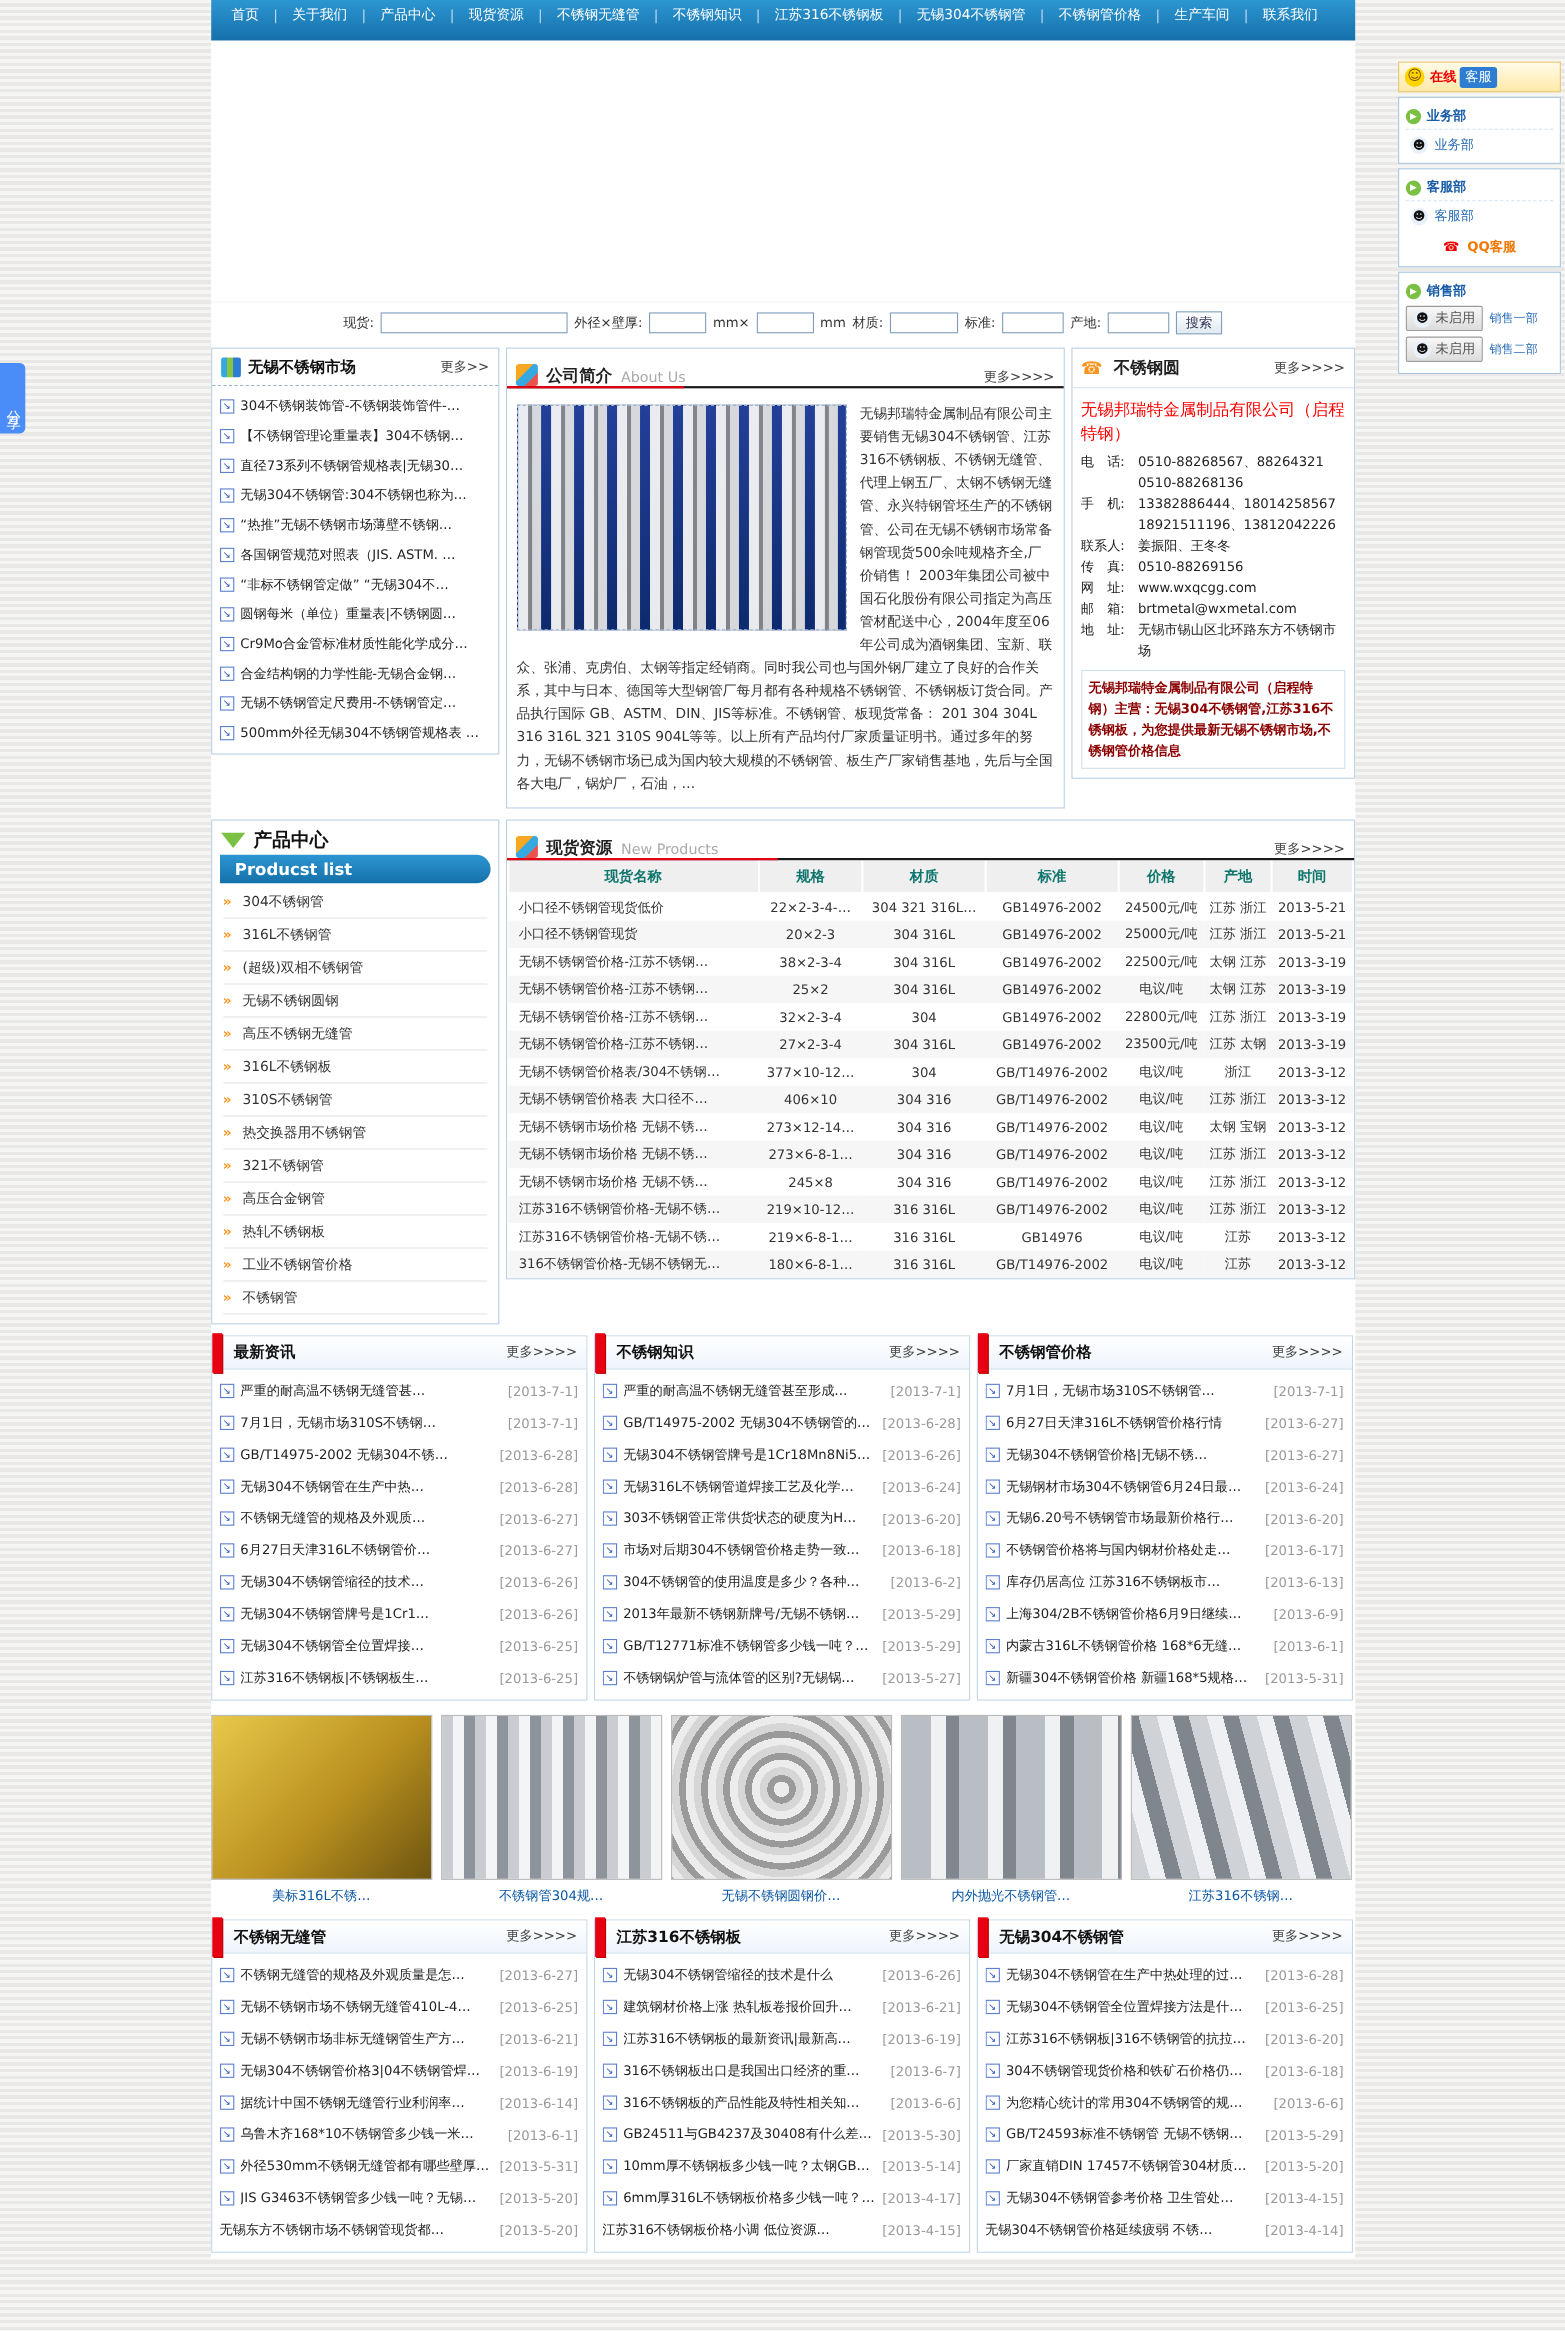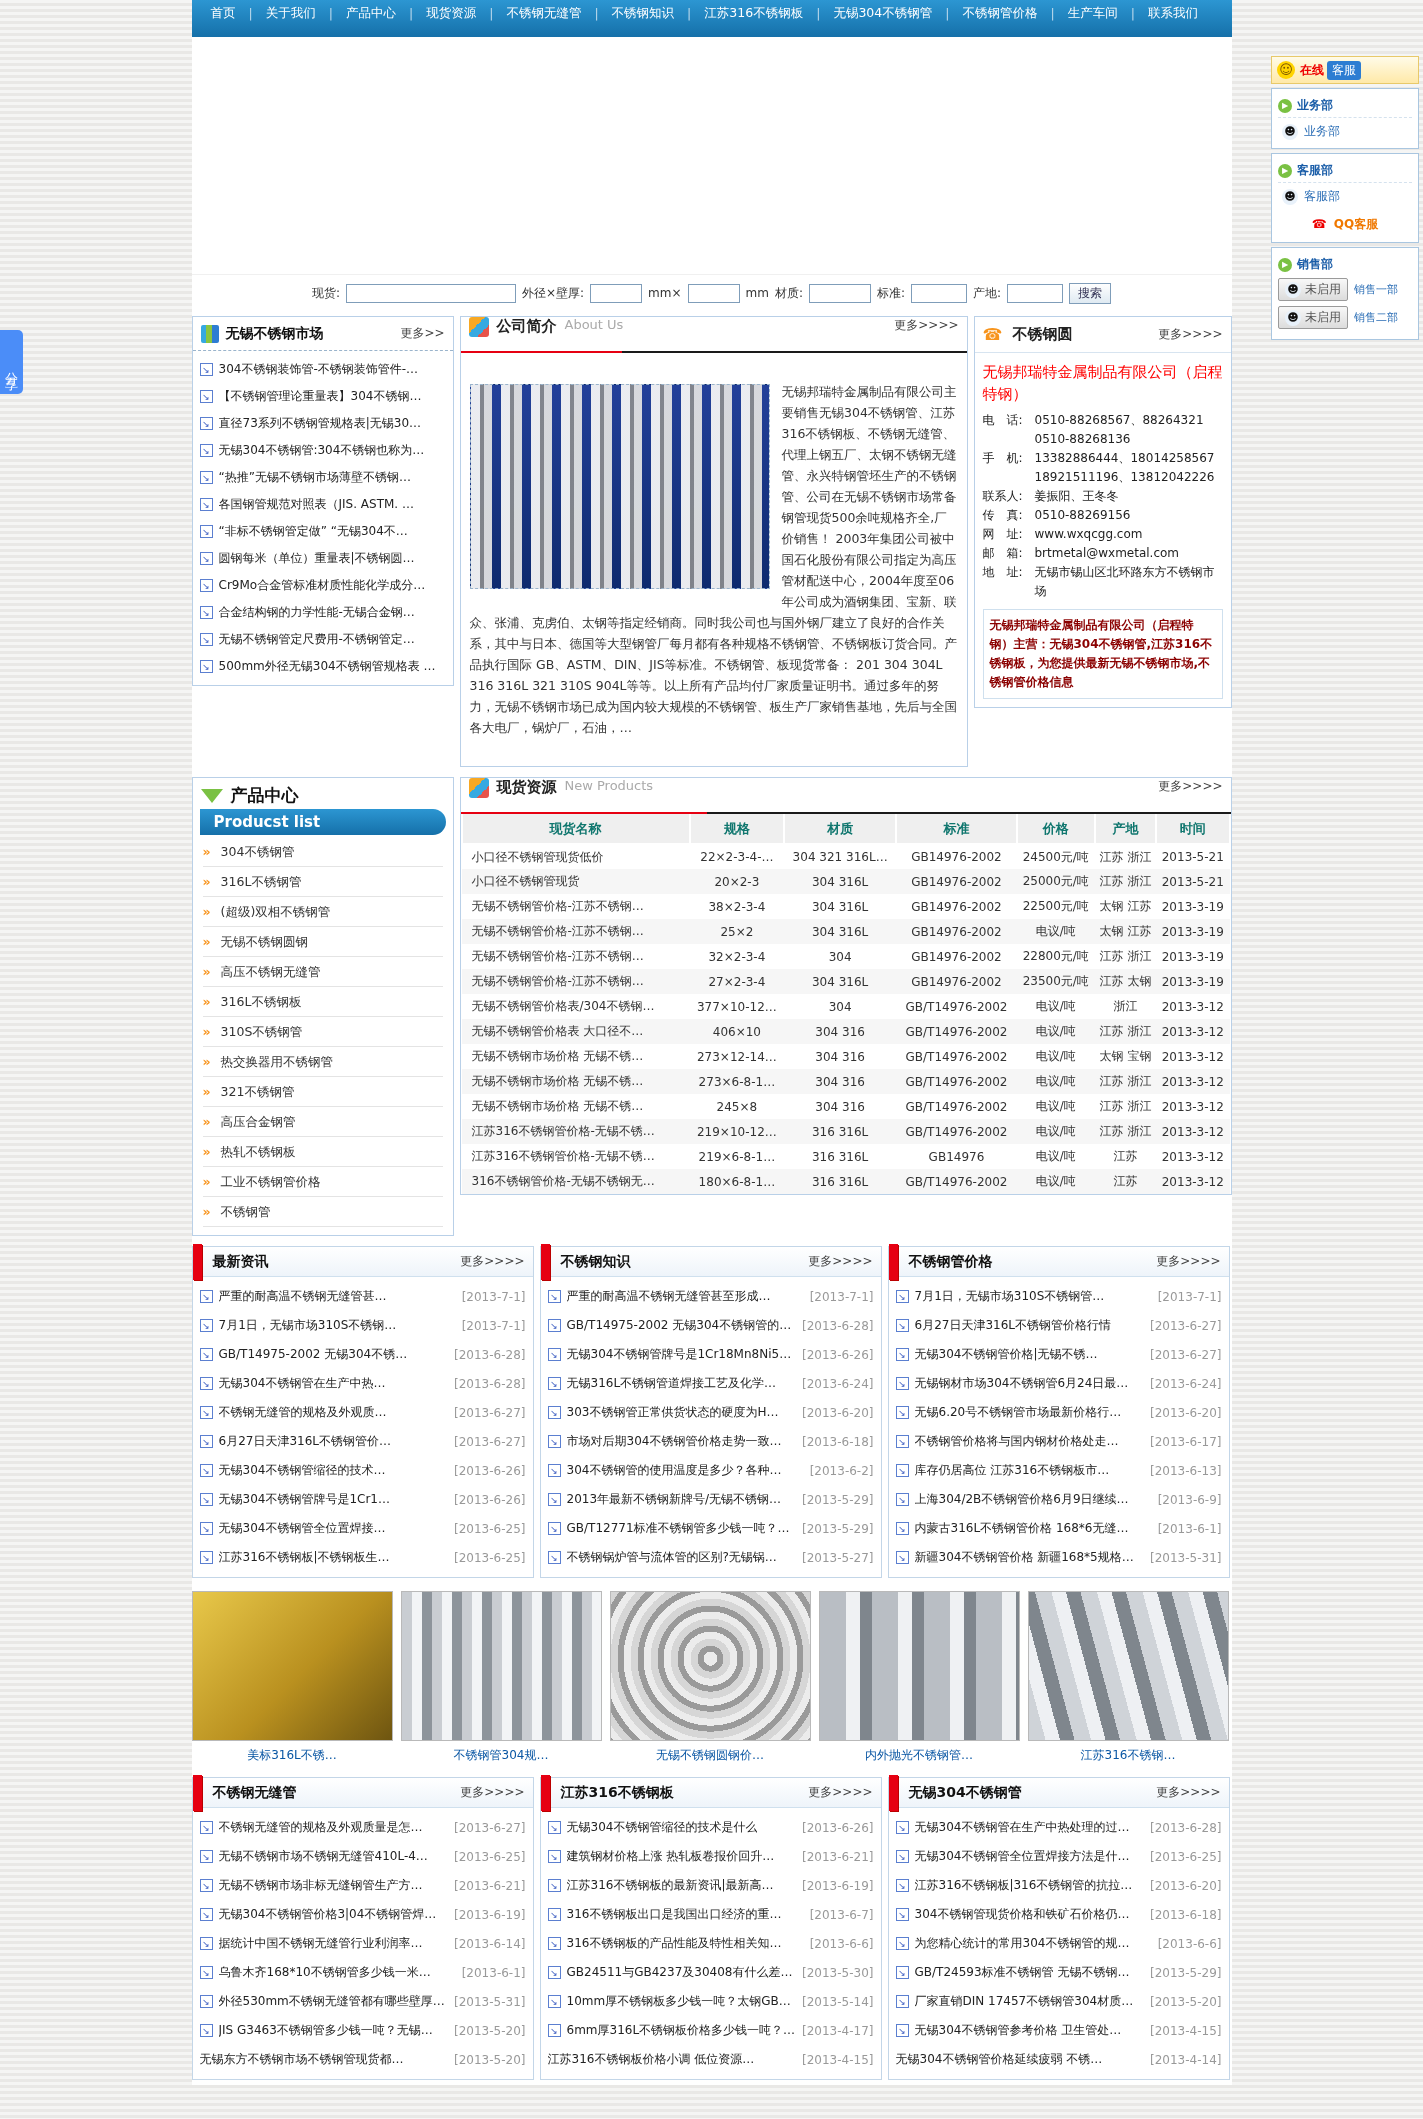--- a/index.html
+++ b/index.html
@@ -37,40 +37,40 @@
   .search-bar input{border:1px solid #7f9db9;height:19px;font-size:12px;padding:0 3px;}
   .in-stock{width:170px;} .in-od{width:52px;} .in-wall{width:52px;}
   .in-mat{width:62px;} .in-std{width:56px;} .in-org{width:56px;}
   .btn-search{height:21px;padding:0 8px;border:1px solid #7f9db9;background:linear-gradient(#fefefe,#dfeaf2);color:#335;cursor:pointer;font-size:12px;}
   
   .row{display:flex;align-items:flex-start;gap:6px;padding:5px 0;background:#fff;}
   .panel{border:1px solid #b9d0e8;background:#fff;}
   .p-market{width:262px;} .p-about{width:508px;} .p-contact{width:258px;}
   .p-products{width:262px;} .p-stock{width:772px;}
   
-  .panel-hd{position:relative;height:36px;display:flex;align-items:flex-start;padding:0 8px;border-bottom:2px solid #1a1a1a;}
+  .panel-hd{position:relative;height:36px;display:flex;align-items:flex-end;padding:0 8px;border-bottom:2px solid #1a1a1a;}
   .panel-hd::after{content:"";position:absolute;left:0;bottom:-2px;width:32%;height:2px;background:var(--red_accent);}
   .hd-icon{width:20px;height:20px;margin-right:8px;border-radius:3px;
     background:linear-gradient(135deg,#f7a823 0 40%,#36a9e1 40% 70%,#e8534a 70% 100%);}
   .hd-title{font-size:15px;font-weight:bold;color:#222;}
   .hd-sub{font-size:13px;color:#aaa;margin-left:8px;}
   .hd-more{margin-left:auto;font-size:12px;color:#444;cursor:pointer;}
   
   .mk-hd{height:34px;display:flex;align-items:center;padding:0 8px;border-bottom:1px dashed #9ab4cc;}
   .mk-icon{width:18px;height:18px;margin-right:7px;border-radius:2px;
     background:linear-gradient(90deg,#36a9e1 0 30%,#8bc53f 30% 60%,#2d7dd2 60% 100%);}
   .mk-title{font-weight:bold;font-size:14px;color:#111;}
   ul.news-list{list-style:none;padding:5px 7px;}
   ul.news-list li{display:flex;align-items:center;height:27px;overflow:hidden;white-space:nowrap;}
   .blt{flex:0 0 13px;height:13px;border:1px solid #5b7fd0;color:#3a5bc0;font-size:9px;line-height:12px;
     text-align:center;margin-right:6px;background:#fff;}
   ul.news-list .t{color:#222;cursor:pointer;overflow:hidden;text-overflow:ellipsis;}
   ul.news-list .d{margin-left:auto;color:var(--date_gray);padding-left:6px;}
   
-  .about-body{padding:28px 9px;font-size:12.5px;line-height:21px;color:#333;}
+  .about-body{padding:12px 9px;font-size:12.5px;line-height:21px;color:#333;}
   .about-img{float:left;width:300px;height:205px;margin:3px 12px 4px 0;border:1px dashed #9ab4cc;
     background:repeating-linear-gradient(90deg,rgba(245,245,245,.95) 0 9px,rgba(140,140,140,.9) 9px 13px,rgba(225,225,225,.95) 13px 21px,rgba(30,60,140,0) 21px 30px),linear-gradient(#23409a,#0e2a6e);}
   
   .ct-hd{height:36px;display:flex;align-items:center;padding:0 8px;border-bottom:1px solid #d7e4f0;}
   .ct-icon{width:22px;height:18px;margin-right:8px;color:#f7941d;font-size:16px;line-height:18px;}
   .ct-body{padding:8px;}
   .ct-company{color:var(--contact_red);font-weight:normal;font-size:15px;line-height:22px;margin-bottom:6px;}
   .ct-row{display:flex;font-size:12px;line-height:19px;}
   .ct-row .lab{flex:0 0 52px;color:#222;}
   .ct-row .val{white-space:pre-line;color:#222;word-break:break-all;}

